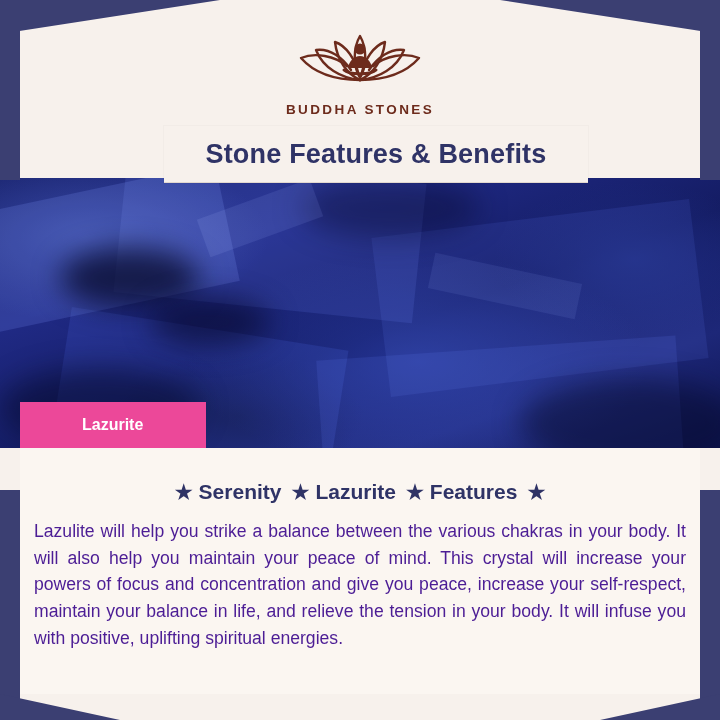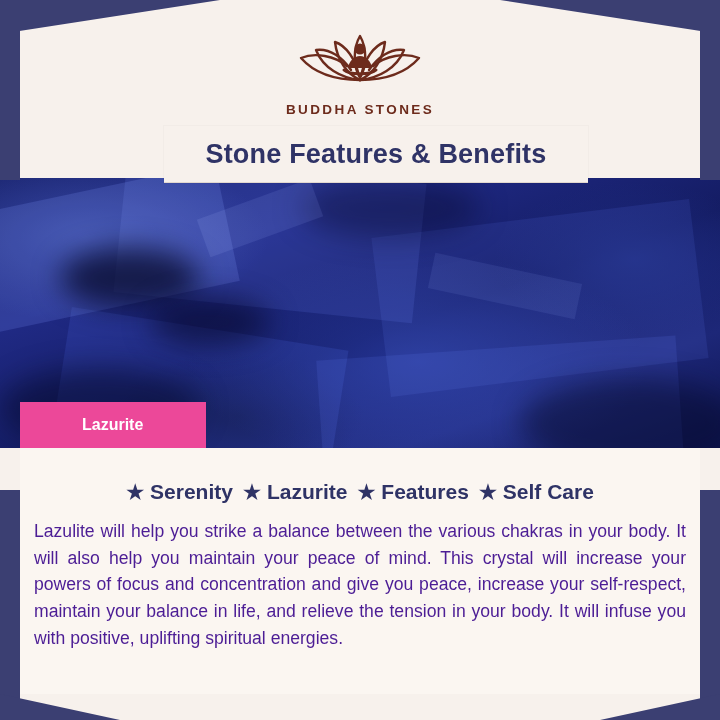--- a/index.html
+++ b/index.html
@@ -287,19 +287,18 @@
       <div class="kw">
         <span class="star">★</span>
         <span>Lazurite</span>
       </div>
       <div class="kw">
         <span class="star">★</span>
         <span>Features</span>
       </div>
       <div class="kw">
         <span class="star">★</span>
-        <span>Self Care</span>
       </div>
     </div>
     <p class="body-text">Lazulite will help you strike a balance between the various chakras in your body. It will also help you maintain your peace of mind. This crystal will increase your powers of focus and concentration and give you peace, increase your self-respect, maintain your balance in life, and relieve the tension in your body. It will infuse you with positive, uplifting spiritual energies.</p>
   </div>
 
 </div>
 
 </body></html>

